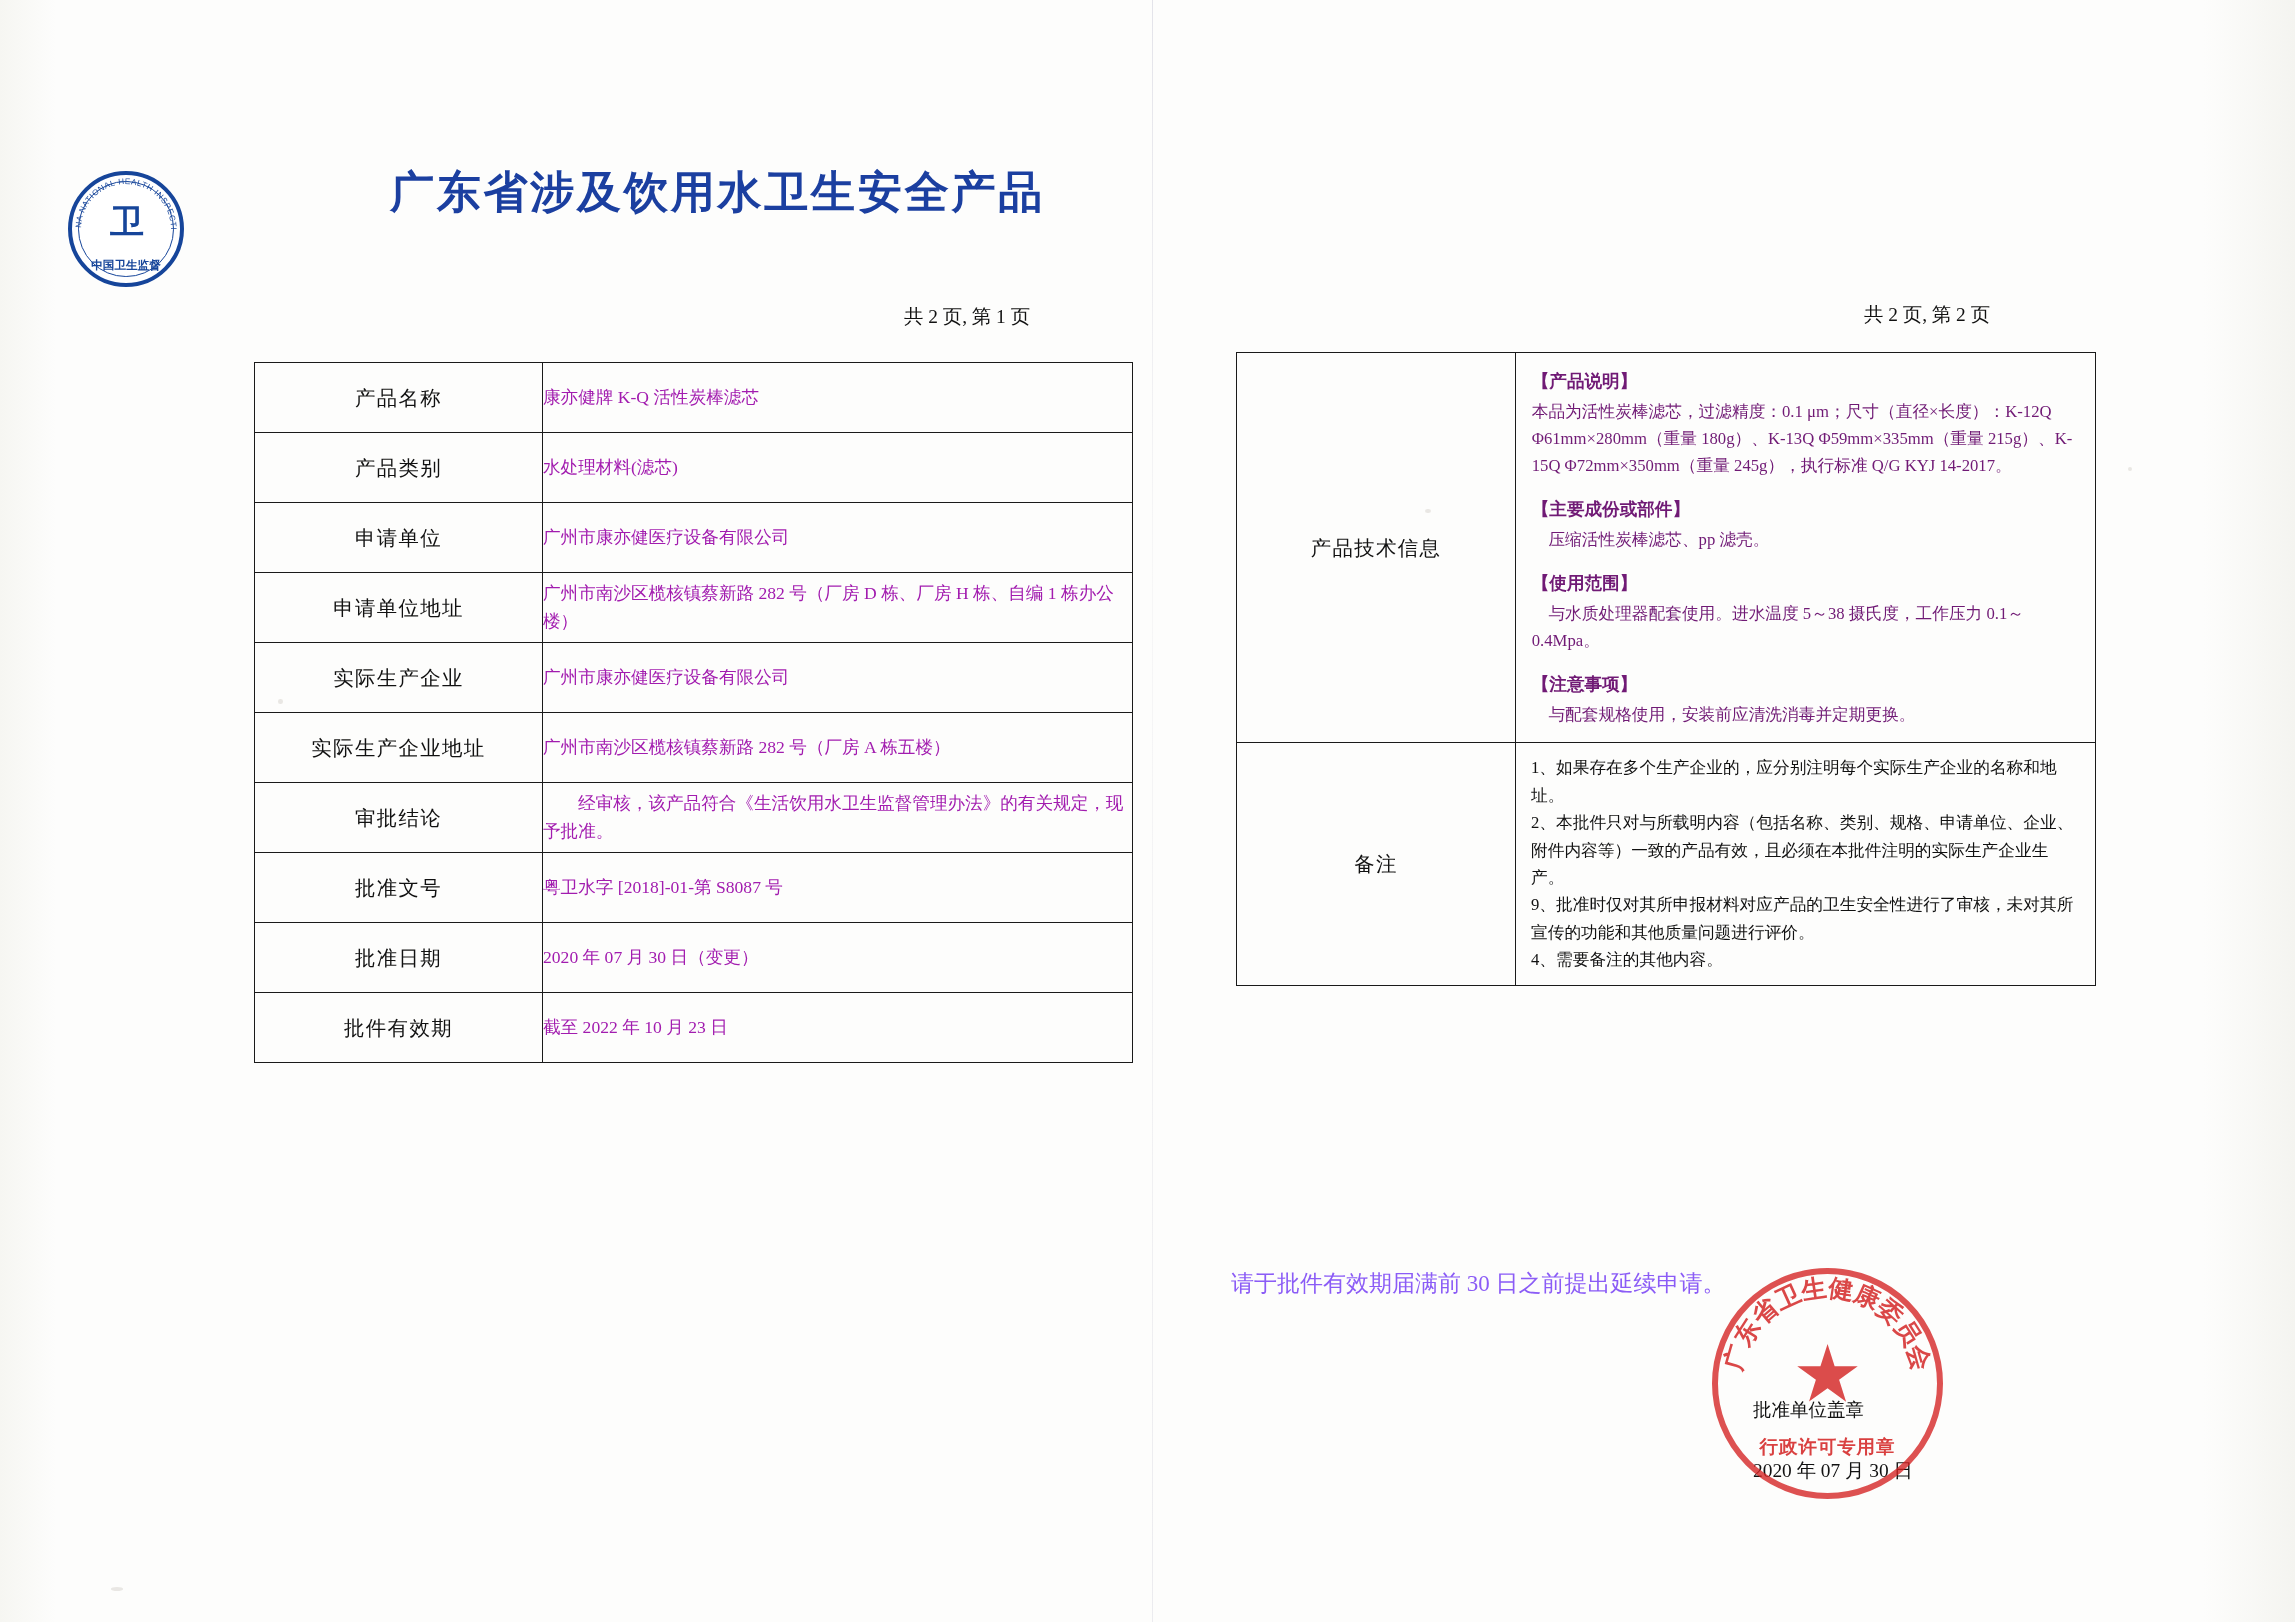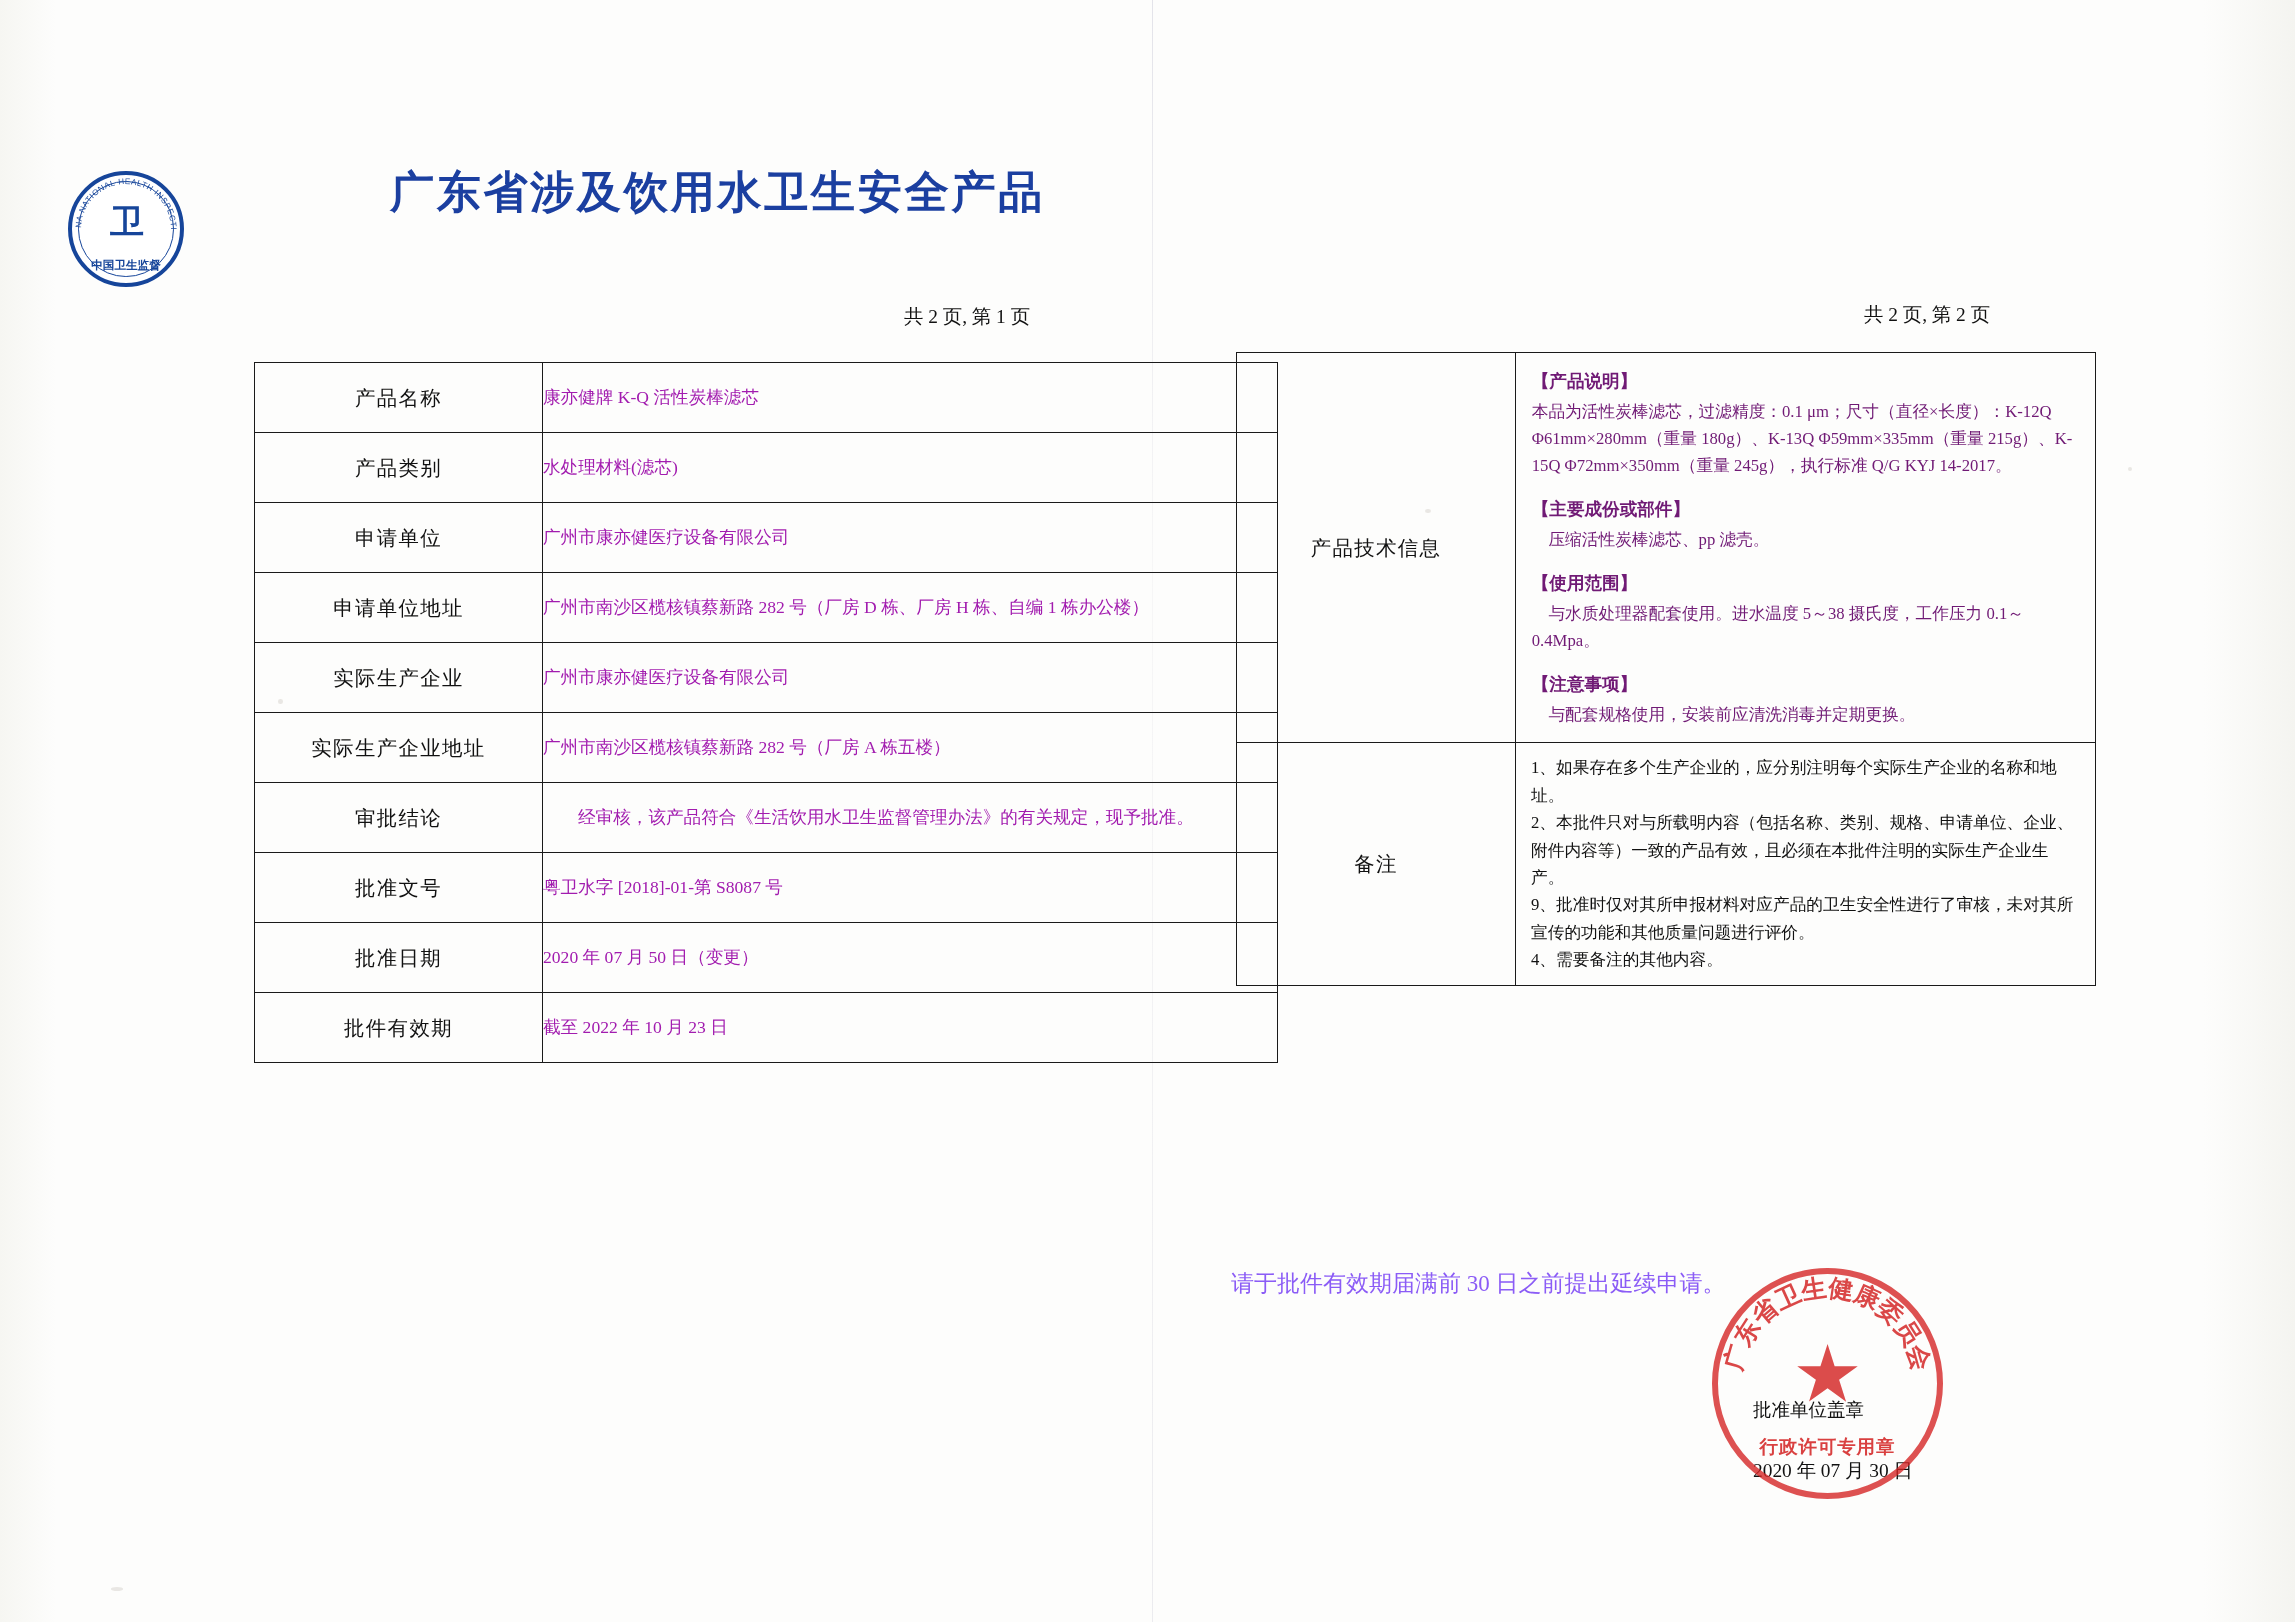--- a/index.html
+++ b/index.html
@@ -152,21 +152,21 @@
     padding: 8.3px 12px;
     line-height: 1.55;
     text-align: left;
   }
   .val.indent { text-indent: 35px; }
 
   #table-left {
     position: absolute;
     left: 254px;
     top: 362px;
-    width: 1024px;
+    width: 879px;
   }
   #table-left td.c-label { width: 287px; height: 69px; }
 
   #table-right {
     position: absolute;
     left: 1236px;
     top: 352px;
     width: 860px;
   }
   #table-right td.c-label2 { width: 278px; }
@@ -333,21 +333,21 @@
     <tr>
       <td class="c-label lbl">审批结论</td>
       <td class="val indent">经审核，该产品符合《生活饮用水卫生监督管理办法》的有关规定，现予批准。</td>
     </tr>
     <tr>
       <td class="c-label lbl">批准文号</td>
       <td class="val">粤卫水字 [2018]-01-第 S8087 号</td>
     </tr>
     <tr>
       <td class="c-label lbl">批准日期</td>
-      <td class="val">2020 年 07 月 50 日（变更）</td>
+      <td class="val">2020 年 07 月 30 日（变更）</td>
     </tr>
     <tr>
       <td class="c-label lbl">批件有效期</td>
       <td class="val">截至 2022 年 10 月 23 日</td>
     </tr>
   </tbody>
 </table>
 
 <table class="doc-table" id="table-right">
   <tbody>

